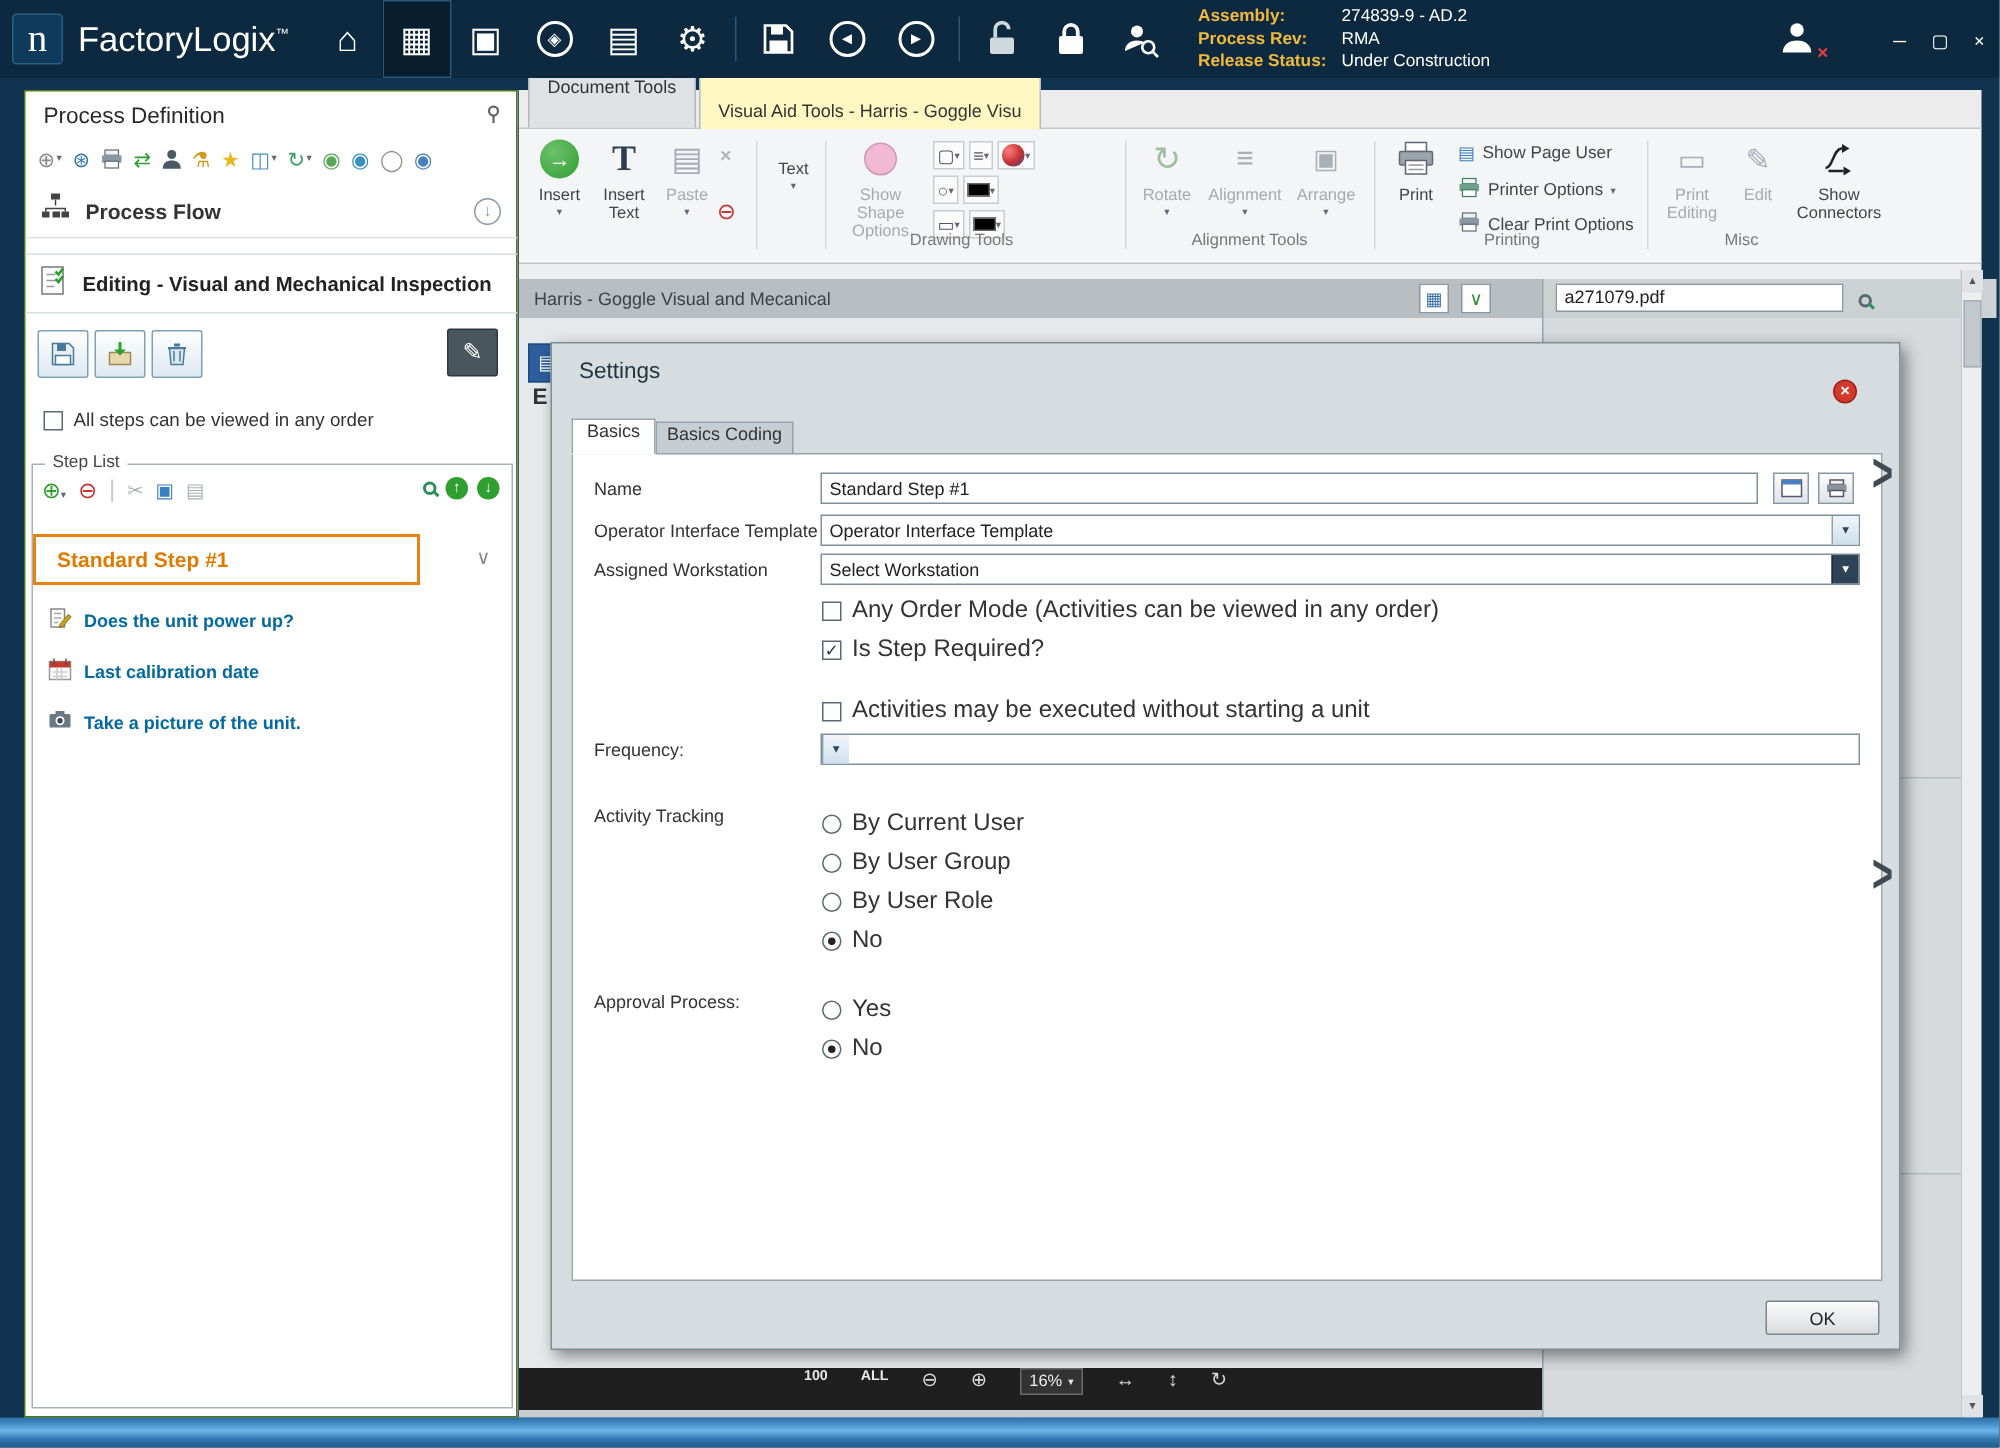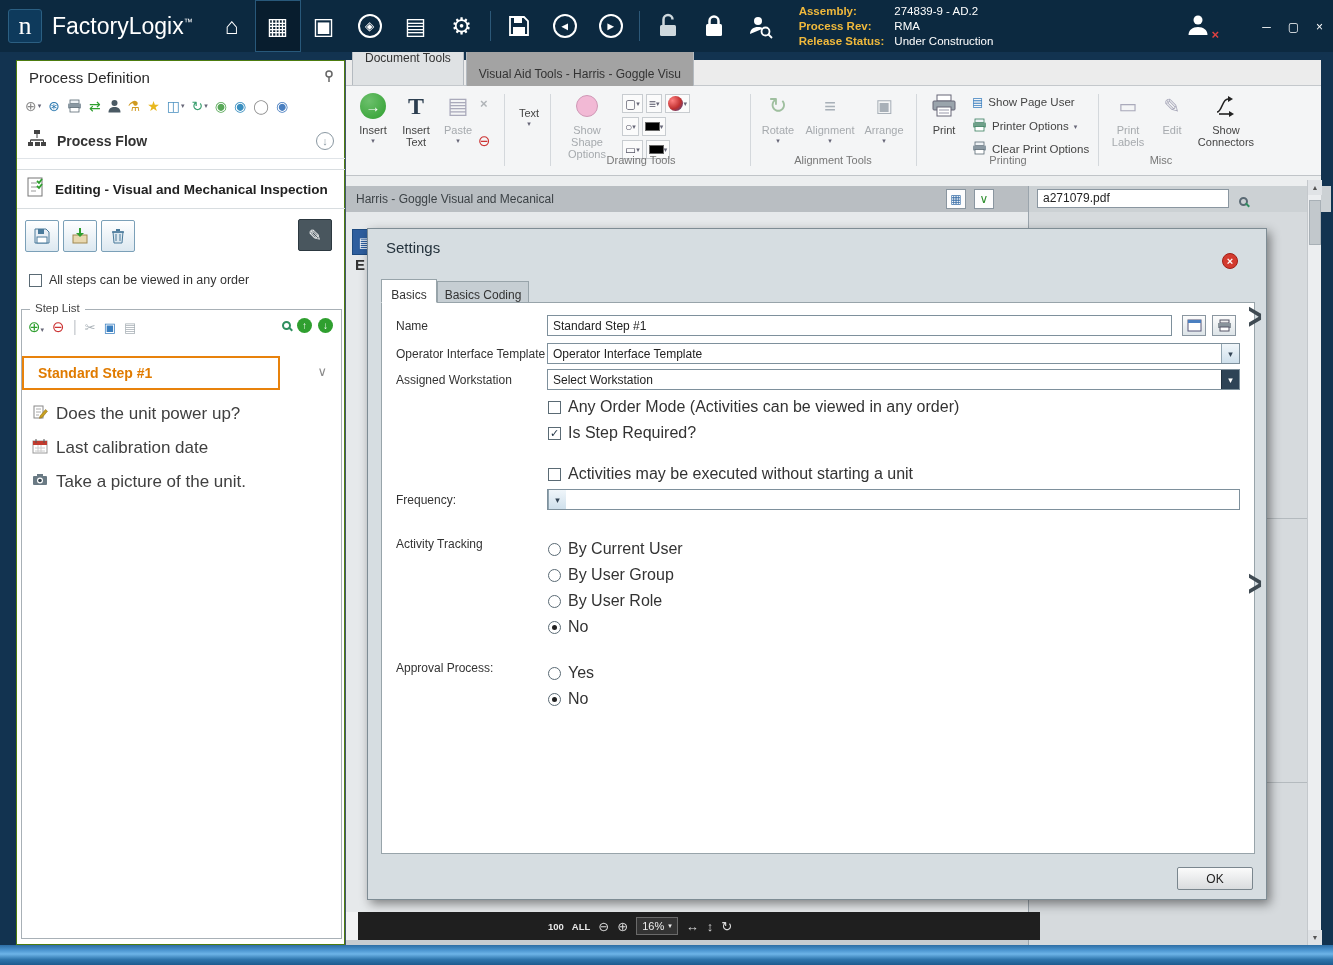--- a/index.html
+++ b/index.html
@@ -50,27 +50,27 @@
   .sl-toolbar .dis{color:#a8b0b6;font-size:13px}
   .sl-toolbar .bl{color:#3a7fc0;font-size:13px}
   .sl-right{position:absolute;right:8px;top:8px;display:flex;align-items:center;gap:6px}
   .gcirc{width:15px;height:15px;border-radius:50%;background:#2f9f2f;color:#fff;font-size:10px;display:flex;align-items:center;justify-content:center}
   .mag{width:9px;height:9px;border:2px solid #2f8f5f;border-radius:50%;position:relative;display:inline-block}
   .mag::after{content:"";position:absolute;width:5px;height:2px;background:#2f8f5f;transform:rotate(45deg);right:-4px;bottom:-2px}
   .step-sel{position:absolute;left:0;top:46px;width:258px;height:34px;background:#fff;border:2px solid #e8820c;display:flex;align-items:center}
   .step-sel .lab{color:#e07b00;font-weight:bold;font-size:14px;margin-left:14px}
   .expander{position:absolute;right:14px;top:54px;color:#8a8a8a;font-size:13px}
   .step-item{position:absolute;left:10px;display:flex;align-items:center;gap:8px;height:24px}
-  .step-item .lab{font-size:17px;font-weight:normal;color:#404040}
+  .step-item .lab{font-size:12px;font-weight:bold;color:#0369a1}
 
   
   .main{left:345px;top:60px;width:975px;height:885px;background:#f2f3f4;z-index:10;border-left:1px solid #44586a}
   .ribbon-tabs{left:0;top:0;width:975px;height:26px;background:#ececec;border-bottom:1px solid #c4c8cc;display:flex;align-items:flex-end;padding-left:6px}
   .rtab{font-size:12px;color:#333;padding:20px 12px;border:1px solid #b4bac0;border-bottom:none;background:#dfe2e4;margin-right:2px;cursor:pointer}
-  .rtab.active{background:#a3a3a3;position:relative;top:1px;padding-bottom:5px}
+  .rtab.active{background:#fef9c3;position:relative;top:1px;padding-bottom:5px}
   .ribbon{left:0;top:26px;width:975px;height:90px;background:#f4f5f6;border-bottom:1px solid #c0c4c8}
   .rb-btn{position:absolute;top:5px;display:flex;flex-direction:column;align-items:center;cursor:pointer}
   .rb-lbl{font-size:11px;color:#444;text-align:center;line-height:12px;margin-top:3px}
   .rb-btn.disabled .rb-lbl{color:#a6aaae}
   .caret7{font-size:7px;color:#667;margin-top:1px}
   .rb-ico{height:30px;display:flex;align-items:center;justify-content:center}
   .vsep{position:absolute;top:8px;height:72px;width:1px;background:#d4d8dc}
   .grp-lbl{position:absolute;top:68px;font-size:11px;color:#777;text-align:center}
   .ins-circ{width:26px;height:26px;border-radius:50%;background:radial-gradient(circle at 35% 30%,#6cc06c,#2f9f2f);color:#fff;font-size:15px;font-weight:bold;display:flex;align-items:center;justify-content:center}
   .tletter{font-size:24px;font-weight:bold;color:#2c3e50;font-family:"Liberation Serif",serif}
@@ -83,38 +83,38 @@
   .po-row{position:absolute;display:flex;align-items:center;gap:5px;font-size:11.5px;color:#444;cursor:pointer;white-space:nowrap}
   .thin-strip{left:0;top:116px;width:975px;height:10px;background:#eceeef}
   .doc-header{left:0;top:126px;width:682px;height:26px;background:#b9bec2;display:flex;align-items:center}
   .doc-header .t{font-size:12px;color:#3c4246;margin-left:10px}
   .dh-btn{position:absolute;top:3px;width:20px;height:20px;background:#fdfdfd;border:1px solid #8a96a0;display:flex;align-items:center;justify-content:center;font-size:12px;cursor:pointer}
   .pane-header{left:682px;top:126px;width:303px;height:26px;background:#ccd1d4;border-left:1px solid #9aa4ac}
   .pdf-box{position:absolute;left:8px;top:3px;width:192px;height:19px;background:#fff;border:1px solid #8a96a0;font-size:12px;color:#222;padding:1px 5px;white-space:nowrap;overflow:hidden}
   .doc-body{left:0;top:152px;width:682px;height:700px;background:#e6e9eb}
   .right-pane{left:682px;top:152px;width:279px;height:733px;background:#d6dadd;border-left:1px solid #9aa4ac}
   .pane-div{position:absolute;left:0;width:279px;height:1px;background:#b4babe}
-  .zoom-bar{left:12px;top:852px;width:682px;height:28px;background:#1f1f1f;display:flex;align-items:center;gap:8px;padding-left:190px}
+  .zoom-bar{left:0;top:852px;width:682px;height:28px;background:#1f1f1f;display:flex;align-items:flex-start;gap:22px;padding-left:190px}
   .zb{color:#d8d8d8;font-size:13px}
   .zb-txt{color:#e8e8e8;font-size:9.5px;font-weight:bold}
   .zoom-combo{display:flex;align-items:center;gap:4px;background:#333;border:1px solid #6a6a6a;color:#eee;font-size:11px;padding:1px 5px;height:18px;cursor:pointer}
   .under-strip{left:0;top:880px;width:682px;height:5px;background:#c8ccd0}
   .scrollbar{left:961px;top:120px;width:14px;height:765px;background:#eceef0;border-left:1px solid #c4c8cc}
   .sb-arrow{position:absolute;left:0;width:14px;height:15px;font-size:7px;color:#555;display:flex;align-items:center;justify-content:center;background:#e0e3e6;cursor:pointer}
   .sb-thumb{position:absolute;left:1px;top:20px;width:12px;height:45px;background:#c2c8cc;border:1px solid #a8b0b6;cursor:pointer}
 
   
   .peek-tile{left:352px;top:229px;width:26px;height:26px;background:#2e5e9e;border:1px solid #1d4a80;color:#fff;font-size:13px;display:flex;align-items:center;justify-content:center;z-index:12}
   .peek-e{left:355px;top:256px;font-size:15px;font-weight:bold;color:#333;z-index:12}
 
   
   .dialog{left:367px;top:228px;width:900px;height:672px;background:#d6dde1;border:1px solid #7e8c94;box-shadow:3px 4px 10px rgba(0,0,0,.45);z-index:40}
   .dlg-title{left:18px;top:10px;font-size:15px;color:#25333d}
   .dlg-close{left:854px;top:24px;width:16px;height:16px;border-radius:50%;background:#d33a2e;color:#fff;font-size:11px;font-weight:bold;display:flex;align-items:center;justify-content:center;cursor:pointer;border:1px solid #a02018}
-  .dlg-tab{position:absolute;top:50px;height:24px;font-size:12px;color:#333;display:flex;align-items:flex-end;justify-content:center;border:1px solid #98a4aa;cursor:pointer}
+  .dlg-tab{position:absolute;top:50px;height:24px;font-size:12px;color:#333;display:flex;align-items:flex-start;justify-content:center;border:1px solid #98a4aa;cursor:pointer}
   .dlg-tab.active{background:#fff;border-bottom:1px solid #fff;z-index:2}
   .dlg-tab.inactive{background:#c6ced3;top:52px;height:22px}
   .dlg-content{left:13px;top:73px;width:874px;height:552px;background:#fff;border:1px solid #98a4aa}
   .f-lbl{position:absolute;left:14px;font-size:12px;color:#333;white-space:nowrap}
   .f-input{position:absolute;left:165px;height:21px;border:1px solid #7e909c;font-size:12px;color:#222;padding:0 5px;font-family:"Liberation Sans","DejaVu Sans",sans-serif}
   .mini-btn{position:absolute;width:24px;height:21px;border:1px solid #8a96a0;background:linear-gradient(180deg,#fcfcfc,#dde4e8);display:flex;align-items:center;justify-content:center;cursor:pointer}
   .combo{position:absolute;left:165px;width:693px;height:21px;border:1px solid #7e909c;background:#fff;display:flex;align-items:center;cursor:pointer}
   .combo .val{font-size:12px;color:#222;margin-left:5px;flex:1}
   .combo .arrow{width:18px;height:19px;display:flex;align-items:center;justify-content:center;font-size:9px}
   .arrow.light{background:linear-gradient(180deg,#f0f6fa,#cfe0ec);border-left:1px solid #90a4b0;color:#345}
@@ -539,21 +539,21 @@
         <span>Clear Print Options</span>
       </div>
       <div class="grp-lbl" style="left:578px;width:168px">Printing</div>
 
       <div class="vsep" style="left:752px"></div>
 
       <div class="rb-btn disabled" style="left:760px;width:44px">
         <span class="rb-ico" style="color:#aab;font-size:20px">
             <span>▭</span>
           </span>
-        <span class="rb-lbl">Print Labels</span>
+        <span class="rb-lbl">Print Editing</span>
       </div>
       <div class="rb-btn disabled" style="left:808px;width:36px">
         <span class="rb-ico" style="color:#aab;font-size:20px">
             <span>✎</span>
           </span>
         <span class="rb-lbl">Edit</span>
       </div>
       <div class="rb-btn" style="left:848px;width:64px">
         <span class="rb-ico">
           <svg width="24" height="22" viewBox="0 0 24 22">

